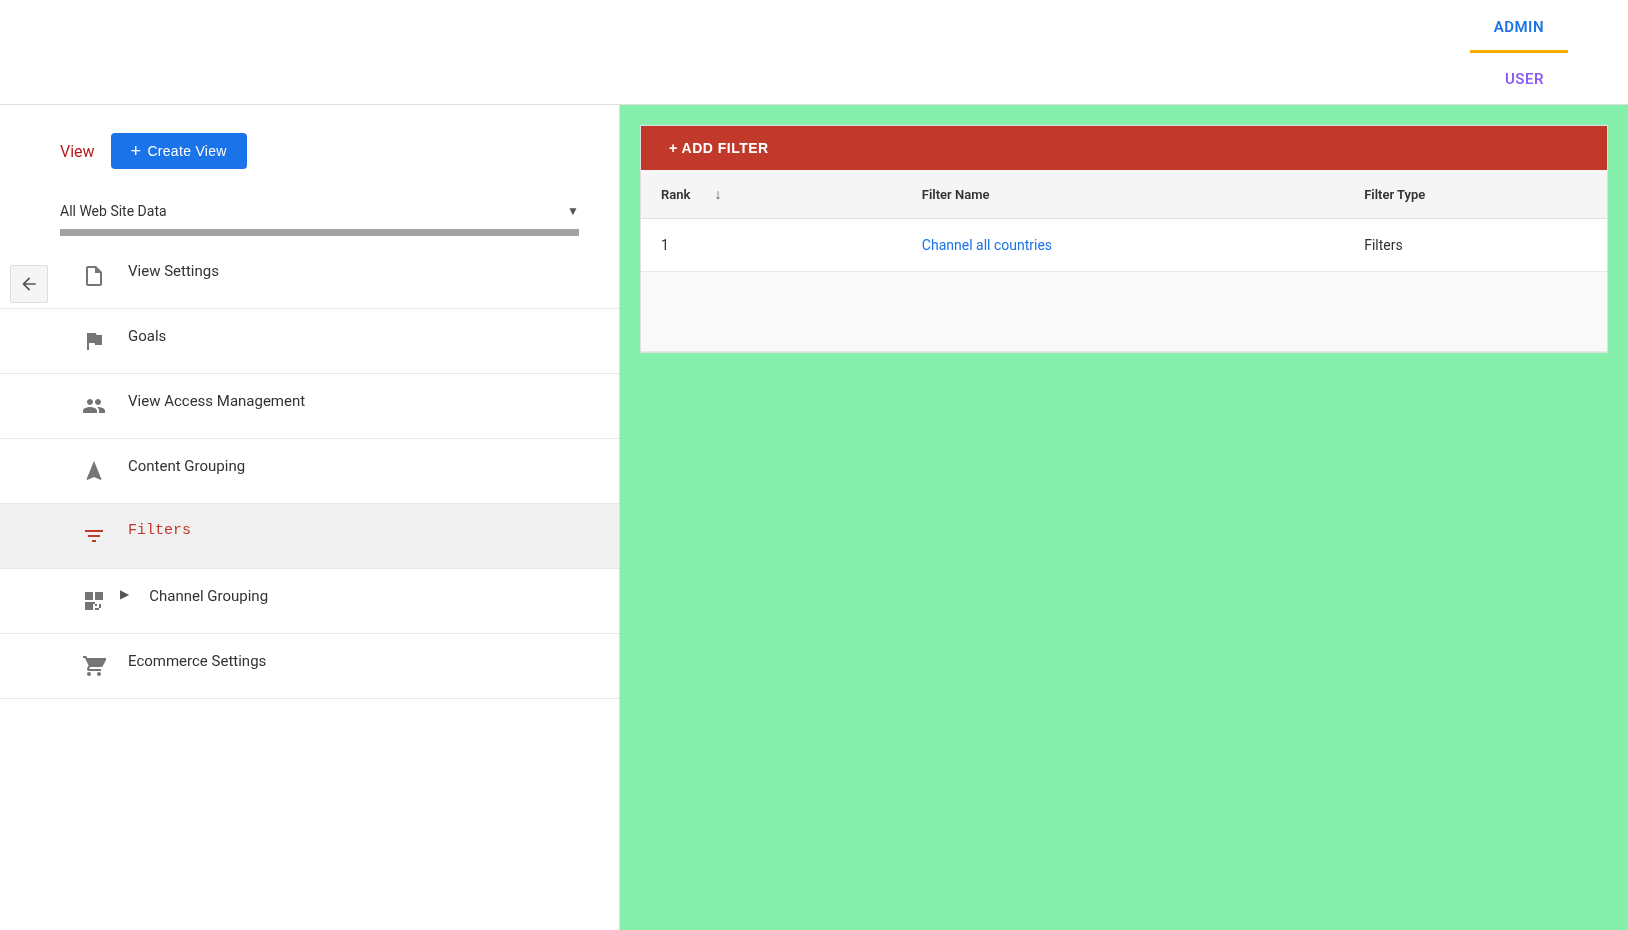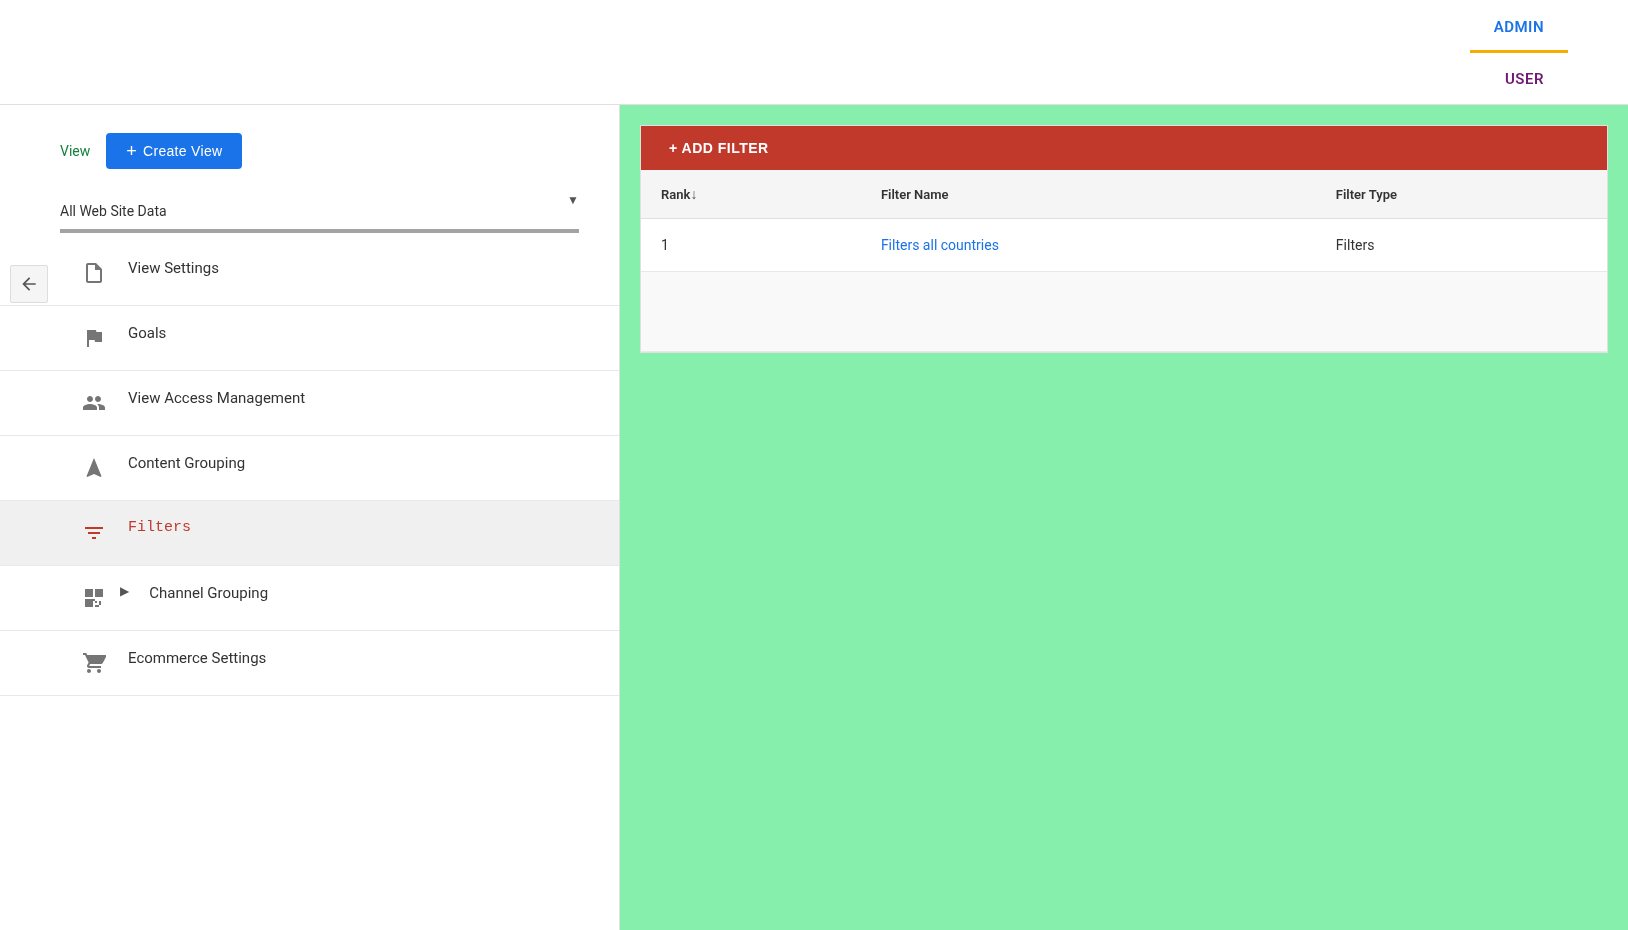--- a/index.html
+++ b/index.html
@@ -18,21 +18,21 @@
       border-bottom: 1px solid #e0e0e0;
       background: #fff;
       flex-direction: column;
     }
     .top-tab {
       padding: 18px 24px 14px;
       font-size: 15px;
       font-weight: 600;
       letter-spacing: 0.5px;
       cursor: pointer;
-      color: #701a75;
+      color: #8b5cf6;
       border-bottom: 3px solid transparent;
       margin-bottom: -1px;
     }
     .top-tab.active {
       color: #1a73e8;
       border-bottom: 3px solid #f9ab00;
     }
 
     
     .main-layout {
@@ -72,22 +72,22 @@
     }
 
     
     .view-row {
       display: flex;
       align-items: center;
       padding: 28px 40px 24px 60px;
       gap: 16px;
     }
     .view-label {
-      font-size: 14px;
-      color: #15803d;
+      font-size: 16px;
+      color: #b91c1c;
     }
     .create-view-btn {
       display: flex;
       align-items: center;
       gap: 6px;
       background: #1a73e8;
       color: #fff;
       border: none;
       border-radius: 4px;
       padding: 9px 20px;
@@ -102,22 +102,23 @@
       line-height: 1;
     }
 
     
     .dropdown-row {
       padding: 0 40px 0 60px;
       margin-bottom: 8px;
     }
     .dropdown-wrapper {
       position: relative;
-      border-bottom: 4px solid #a3a3a3;
-      display: flex;
+      border-bottom: 7px solid #a3a3a3;
+      display: flex;
+      align-items: center;
     }
     .dropdown-text {
       flex: 1;
       font-size: 14px;
       color: #333;
       padding: 10px 0;
     }
     .dropdown-arrow {
       color: #555;
       font-size: 12px;
@@ -210,21 +211,21 @@
 
     .filter-table td {
       padding: 18px 20px;
       font-size: 14px;
       border-bottom: 1px solid #e8e8e8;
     }
 
     .rank-header {
       display: flex;
       align-items: center;
-      gap: 0;
+      gap: 24px;
     }
 
     .sort-icon {
       color: #555;
       font-size: 14px;
     }
 
     .filter-name-link {
       color: #1a73e8;
       text-decoration: none;
@@ -355,21 +356,21 @@
               </div>
             </th>
             <th>Filter Name</th>
             <th>Filter Type</th>
           </tr>
         </thead>
         <tbody>
           <tr>
             <td>1</td>
             <td>
-              <a class="filter-name-link">Filters all countries</a>
+              <a class="filter-name-link">Channel all countries</a>
             </td>
             <td>Filters</td>
           </tr>
           <tr class="empty-row">
             <td colspan="3"></td>
           </tr>
         </tbody>
       </table>
 
     </div>

